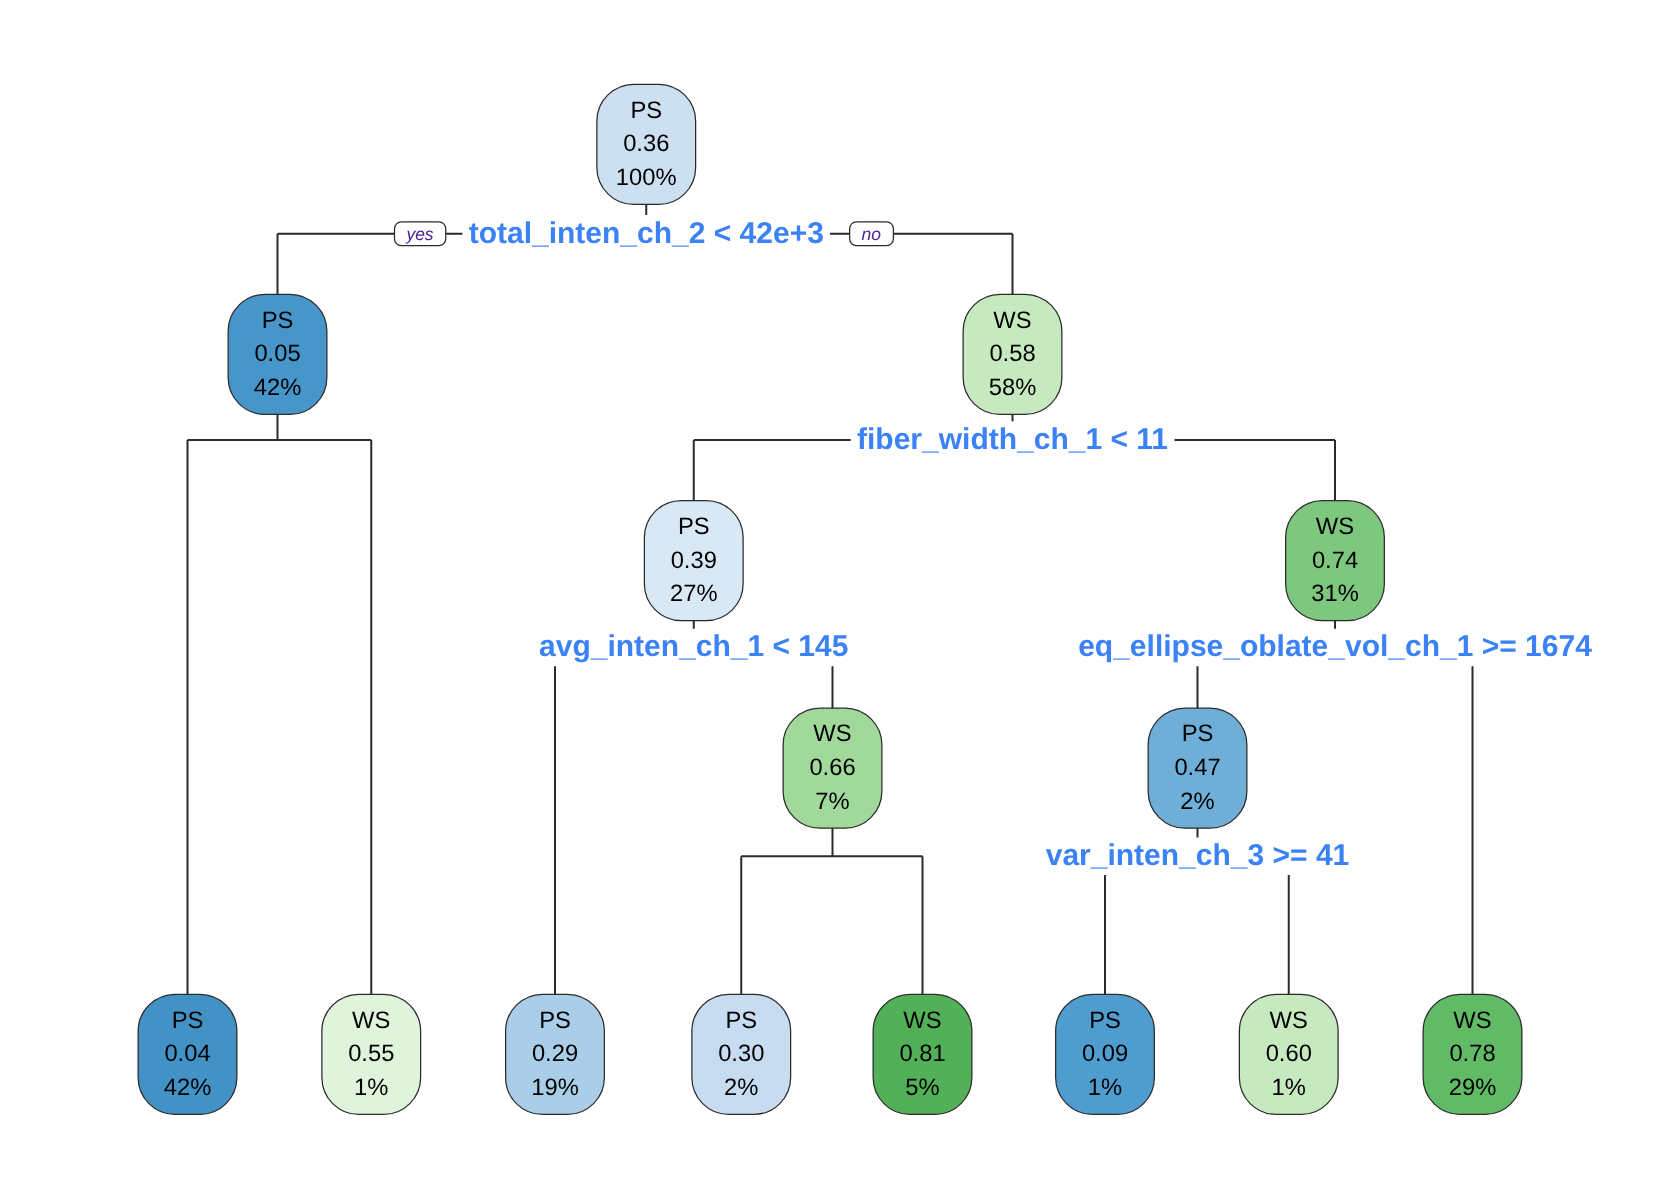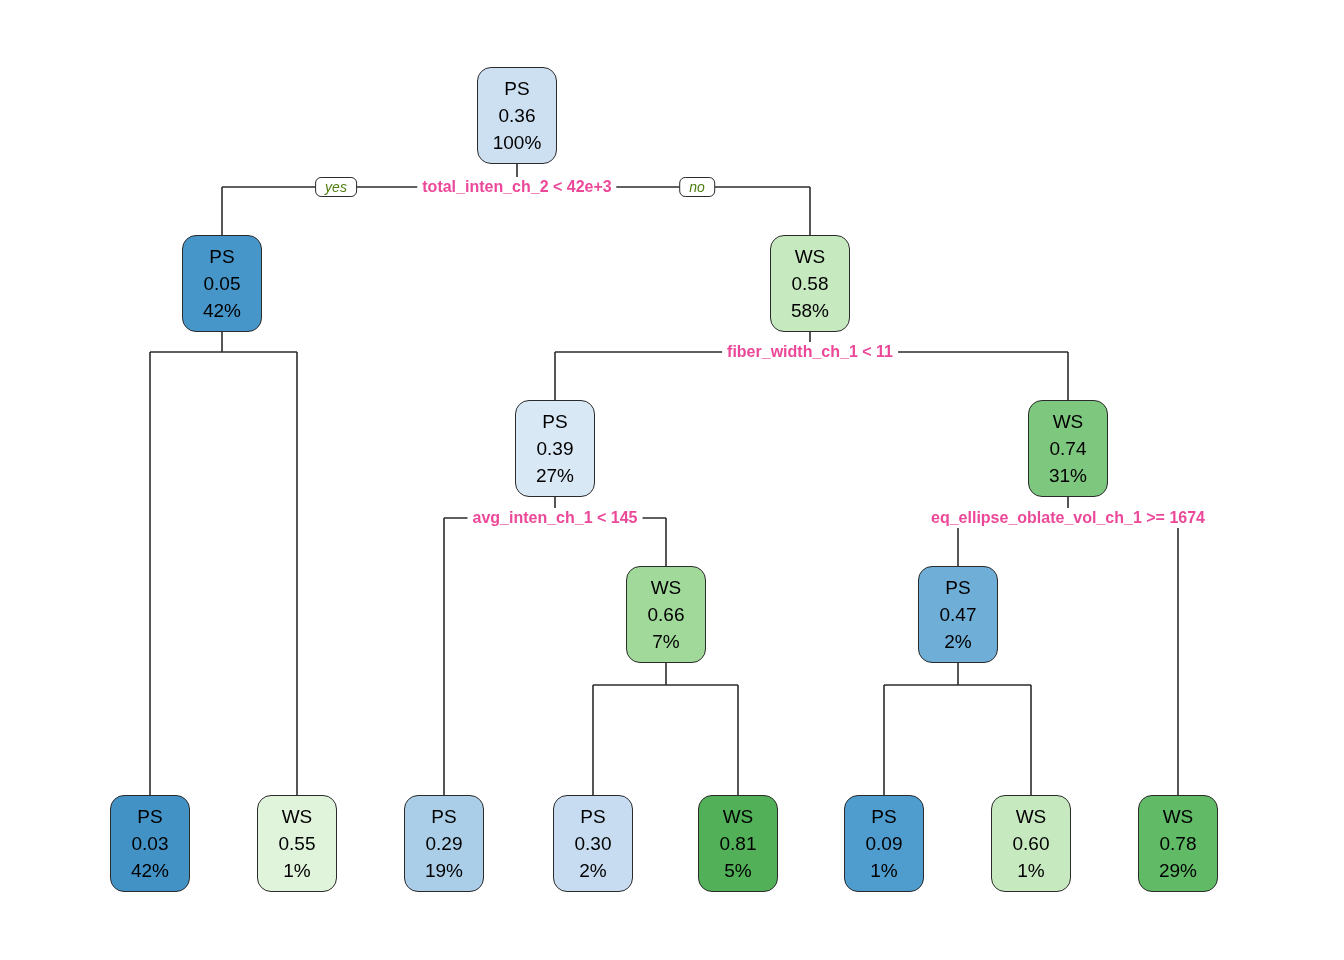--- a/index.html
+++ b/index.html
@@ -8,41 +8,41 @@
     width:1344px;height:960px;
     background:#ffffff;
     font-family:"Liberation Sans", sans-serif;
     overflow:hidden;
   }
   #edges{position:absolute;left:0;top:0;width:1344px;height:960px;z-index:1;}
   .node{
     position:absolute;z-index:3;
     width:80px;height:97px;
     border:1.4px solid #2b2b2b;
-    border-radius:14px;
+    border-radius:30px;
     box-sizing:border-box;
     display:flex;flex-direction:column;
     align-items:center;justify-content:center;
     font-size:19px;color:#000;line-height:27px;
     text-align:center;
   }
   .split-label{
     position:absolute;z-index:4;
     transform:translate(-50%,-50%);
     background:#ffffff;
-    font-weight:bold;font-size:16px;color:#ec4899;
+    font-weight:bold;font-size:24px;color:#3b82f6;
     padding:1px 5px;white-space:nowrap;
   }
   .edge-tag{
     position:absolute;z-index:5;
     transform:translate(-50%,-50%);
     background:#ffffff;
     border:1.2px solid #2b2b2b;
     border-radius:6px;
-    font-style:italic;font-size:14px;color:#4d7c0f;
+    font-style:italic;font-size:14px;color:#4c1d95;
     padding:1px 9px;white-space:nowrap;
   }
 </style>
 </head>
 <body>
 
 <div id="canvas">
 
   <svg id="edges" viewBox="0 0 1344 960" xmlns="http://www.w3.org/2000/svg">
     <g stroke="#2b2b2b" stroke-width="1.6" fill="none">
@@ -121,21 +121,21 @@
   </div>
 
   <div class="node" style="left: 918px; top: 566px; background: rgb(111, 174, 215);">
     <div>PS</div>
     <div>0.47</div>
     <div>2%</div>
   </div>
 
   <div class="node" style="left: 110px; top: 795px; background: rgb(66, 146, 198);">
     <div>PS</div>
-    <div>0.03</div>
+    <div>0.04</div>
     <div>42%</div>
   </div>
 
   <div class="node" style="left: 257px; top: 795px; background: rgb(224, 243, 219);">
     <div>WS</div>
     <div>0.55</div>
     <div>1%</div>
   </div>
 
   <div class="node" style="left: 404px; top: 795px; background: rgb(171, 206, 232);">
@@ -171,17 +171,18 @@
   <div class="node" style="left: 1138px; top: 795px; background: rgb(96, 186, 102);">
     <div>WS</div>
     <div>0.78</div>
     <div>29%</div>
   </div>
 
   <div class="split-label" style="left:517px;top:187px;">total_inten_ch_2 &lt; 42e+3</div>
   <div class="split-label" style="left:810px;top:352px;">fiber_width_ch_1 &lt; 11</div>
   <div class="split-label" style="left:555px;top:518px;">avg_inten_ch_1 &lt; 145</div>
   <div class="split-label" style="left:1068px;top:518px;">eq_ellipse_oblate_vol_ch_1 &gt;= 1674</div>
+  <div class="split-label" style="left:958px;top:685px;">var_inten_ch_3 &gt;= 41</div>
 
   <div class="edge-tag" style="left:336px;top:187px;">yes</div>
   <div class="edge-tag" style="left:697px;top:187px;">no</div>
 
 </div>
 
 </body></html>

